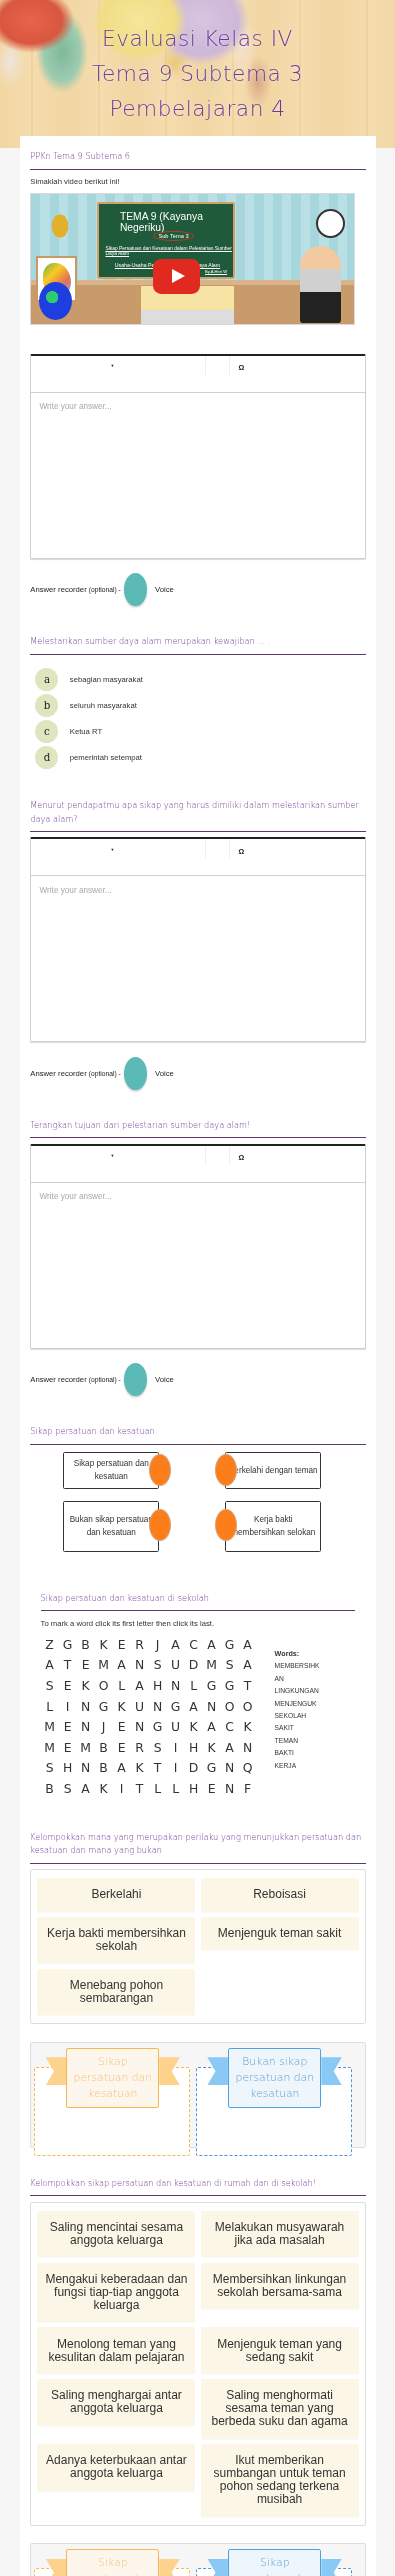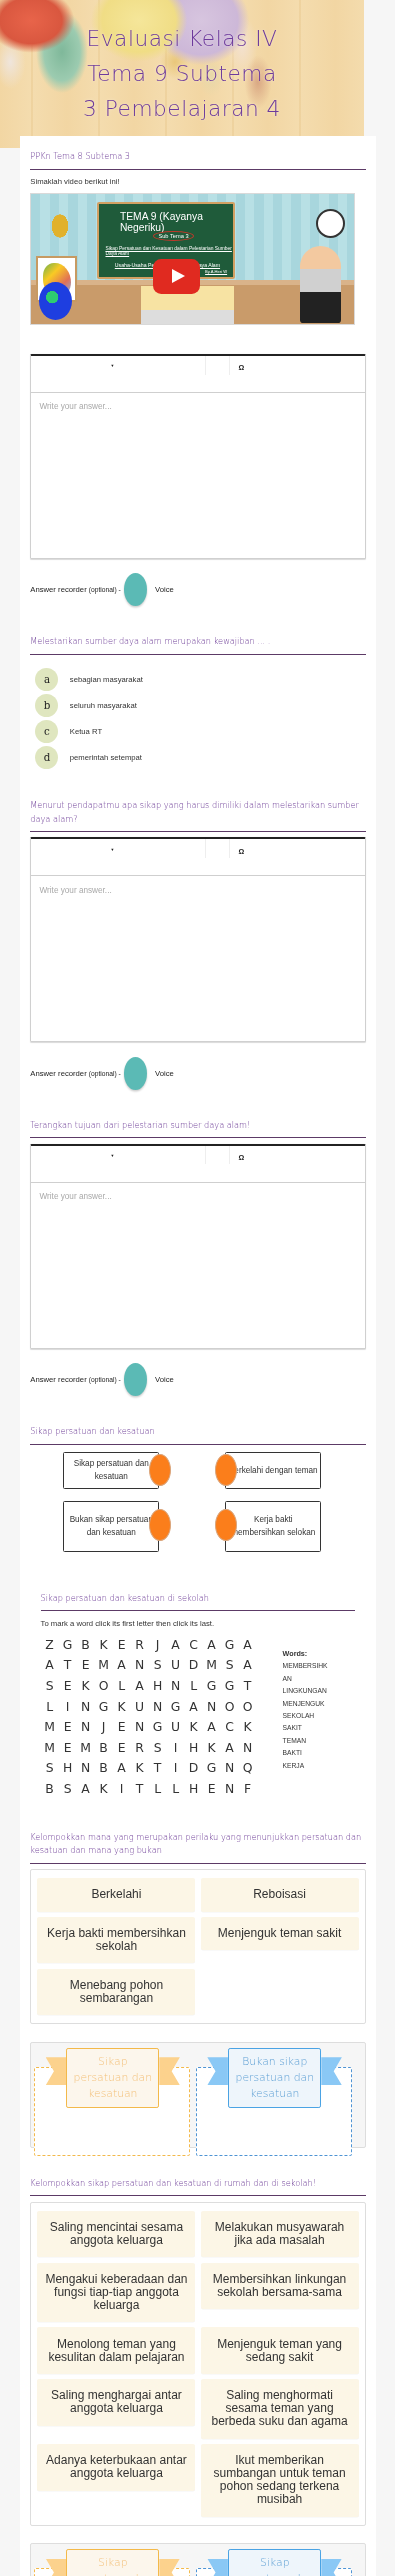--- a/index.html
+++ b/index.html
@@ -1,21 +1,21 @@
 <!DOCTYPE html>
 <html style="font-size:8.2px"><head>
 <meta charset="utf-8">
 <style>
   * { box-sizing: border-box; margin: 0; padding: 0; }
   html, body { width: 396px; }
   body { background: #f6f6f6; font-family: "Liberation Sans", sans-serif; color: #333; }
 
   
   .banner {
-    position: relative; width: 364px; height: 148px;
+    position: relative; width: 395px; height: 148px;
     background:
       radial-gradient(ellipse 62px 46px at 31px 20.6px, #e8644a 0%, #d9573f 50%, transparent 70%),
       radial-gradient(ellipse 36px 57px at 62px 52px, #7fb89a 0%, #9ccbb0 50%, transparent 72%),
       radial-gradient(ellipse 67px 57px at 139px 20.6px, #f5e69a 0%, #f0dd85 55%, transparent 72%),
       radial-gradient(ellipse 67px 62px at 201px 20.6px, #d7c5df 0%, #cdb8d8 55%, transparent 72%),
       radial-gradient(ellipse 20.6px 23px at 175px 62px, #e9c77a 0%, transparent 75%),
       radial-gradient(ellipse 18px 26px at 211px 77px, #e7d7a8 0%, transparent 75%),
       radial-gradient(ellipse 20.6px 41px at 242px 46px, #f3e1cf 0%, transparent 75%),
       radial-gradient(ellipse 18px 36px at 258px 82px, #d9a783 0%, transparent 75%),
       radial-gradient(ellipse 20.6px 36px at 10.3px 62px, #efe5dc 0%, transparent 75%),
@@ -99,21 +99,21 @@
   
   .match-grid { position: relative; height: 113px; }
   .match-box { position: absolute; width: 96px; border: 0.5px solid #333; border-radius: 1.5px; background: #fff; text-align: center; font-size: 8.2px; color: #333; display: flex; align-items: center; justify-content: center; line-height: 13px; cursor: pointer; }
   .match-dot { position: absolute; width: 21.7px; height: 32px; border-radius: 50%; background: #fb7e1b; border: 1px solid #d9a57c; cursor: pointer; }
 
   
   .ws-wrap { padding: 0 10.3px; }
   .ws { display: flex; margin-top: 9.3px; }
   .ws-grid { display: grid; grid-template-columns: repeat(12, 18px); grid-auto-rows: 20.6px; }
   .ws-cell { font-size: 12.4px; text-align: center; color: #333; cursor: pointer; font-family: "DejaVu Sans", sans-serif; }
-  .ws-words { margin-left: 26px; padding-top: 12.4px; width: 46px; }
+  .ws-words { margin-left: 18px; padding-top: 12.4px; width: 46px; }
   .ws-words h4 { font-size: 7.2px; font-weight: bold; color: #333; margin-bottom: 2.1px; }
   .ws-word { font-size: 6.7px; color: #333; line-height: 12.4px; word-break: break-all; }
 
   
   .cat-pool { border: 0.5px solid #ddd; border-radius: 2.1px; padding: 8.2px 6.2px; display: grid; grid-template-columns: 1fr 1fr; gap: 5.2px 5.2px; align-items: start; }
   .cat-item { background: #fcf6e6; border-radius: 2.1px; text-align: center; font-size: 12px; color: #333; padding: 10.3px 5.2px; line-height: 13px; cursor: grab; box-shadow: 0 0.5px 0.5px rgba(0,0,0,0.05); }
   .cat-bins { margin-top: 17.5px; border: 0.5px solid #ddd; border-radius: 2.1px; background: #f6f6f6; height: 106px; position: relative; }
   .bin { position: absolute; top: 24px; width: 156px; height: 89px; border: 1px dashed; border-radius: 2.1px; background: #fff; }
   .bin.orange { left: 3.1px; border-color: #f3b94a; }
   .bin.blue { left: 165px; border-color: #4f94d4; }
@@ -131,21 +131,21 @@
 </head>
 <body>
 
 <div class="banner">
   <div class="banner-title">Evaluasi Kelas IV Tema 9 Subtema 3 Pembelajaran 4</div>
 </div>
 
 <div class="sheet">
 
   <div>
-    <div class="q-title">PPKn Tema 8 Subtema 3</div>
+    <div class="q-title">PPKn Tema 9 Subtema 6</div>
     <div class="instr">Simaklah video berikut ini!</div>
     <div class="video">
       <div class="emblem"></div>
       <div class="map"></div>
       <div class="chalkboard">
         <div class="cb-title">TEMA 9 (Kayanya Negeriku)</div>
         <div class="cb-sub">Sub Tema 3</div>
         <div class="cb-line1">Sikap Persatuan dan Kesatuan dalam Pelestarian Sumber Daya Alam</div>
         <div class="cb-line2">Usaha-Usaha Pelestarian Sumber Daya Alam</div>
         <div class="cb-by">By.A.Heri W</div>

